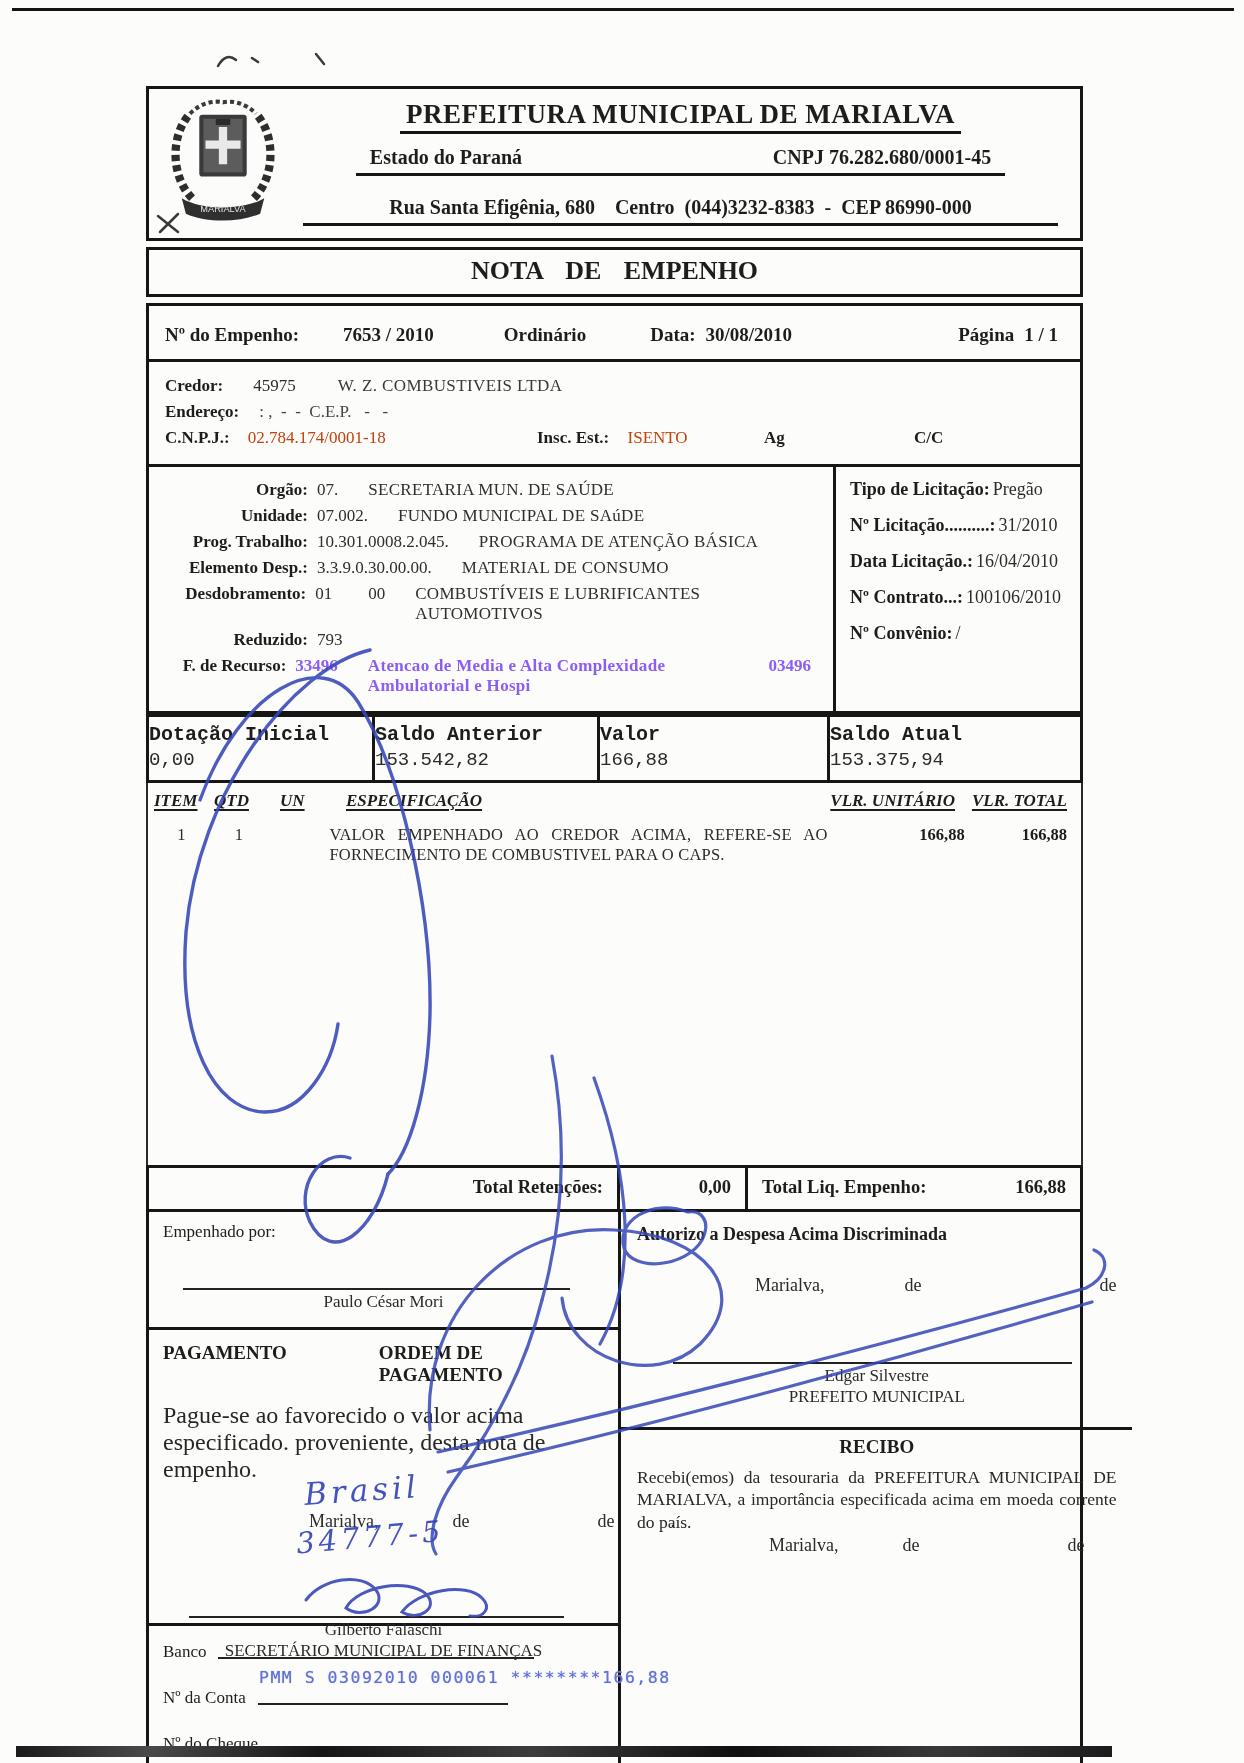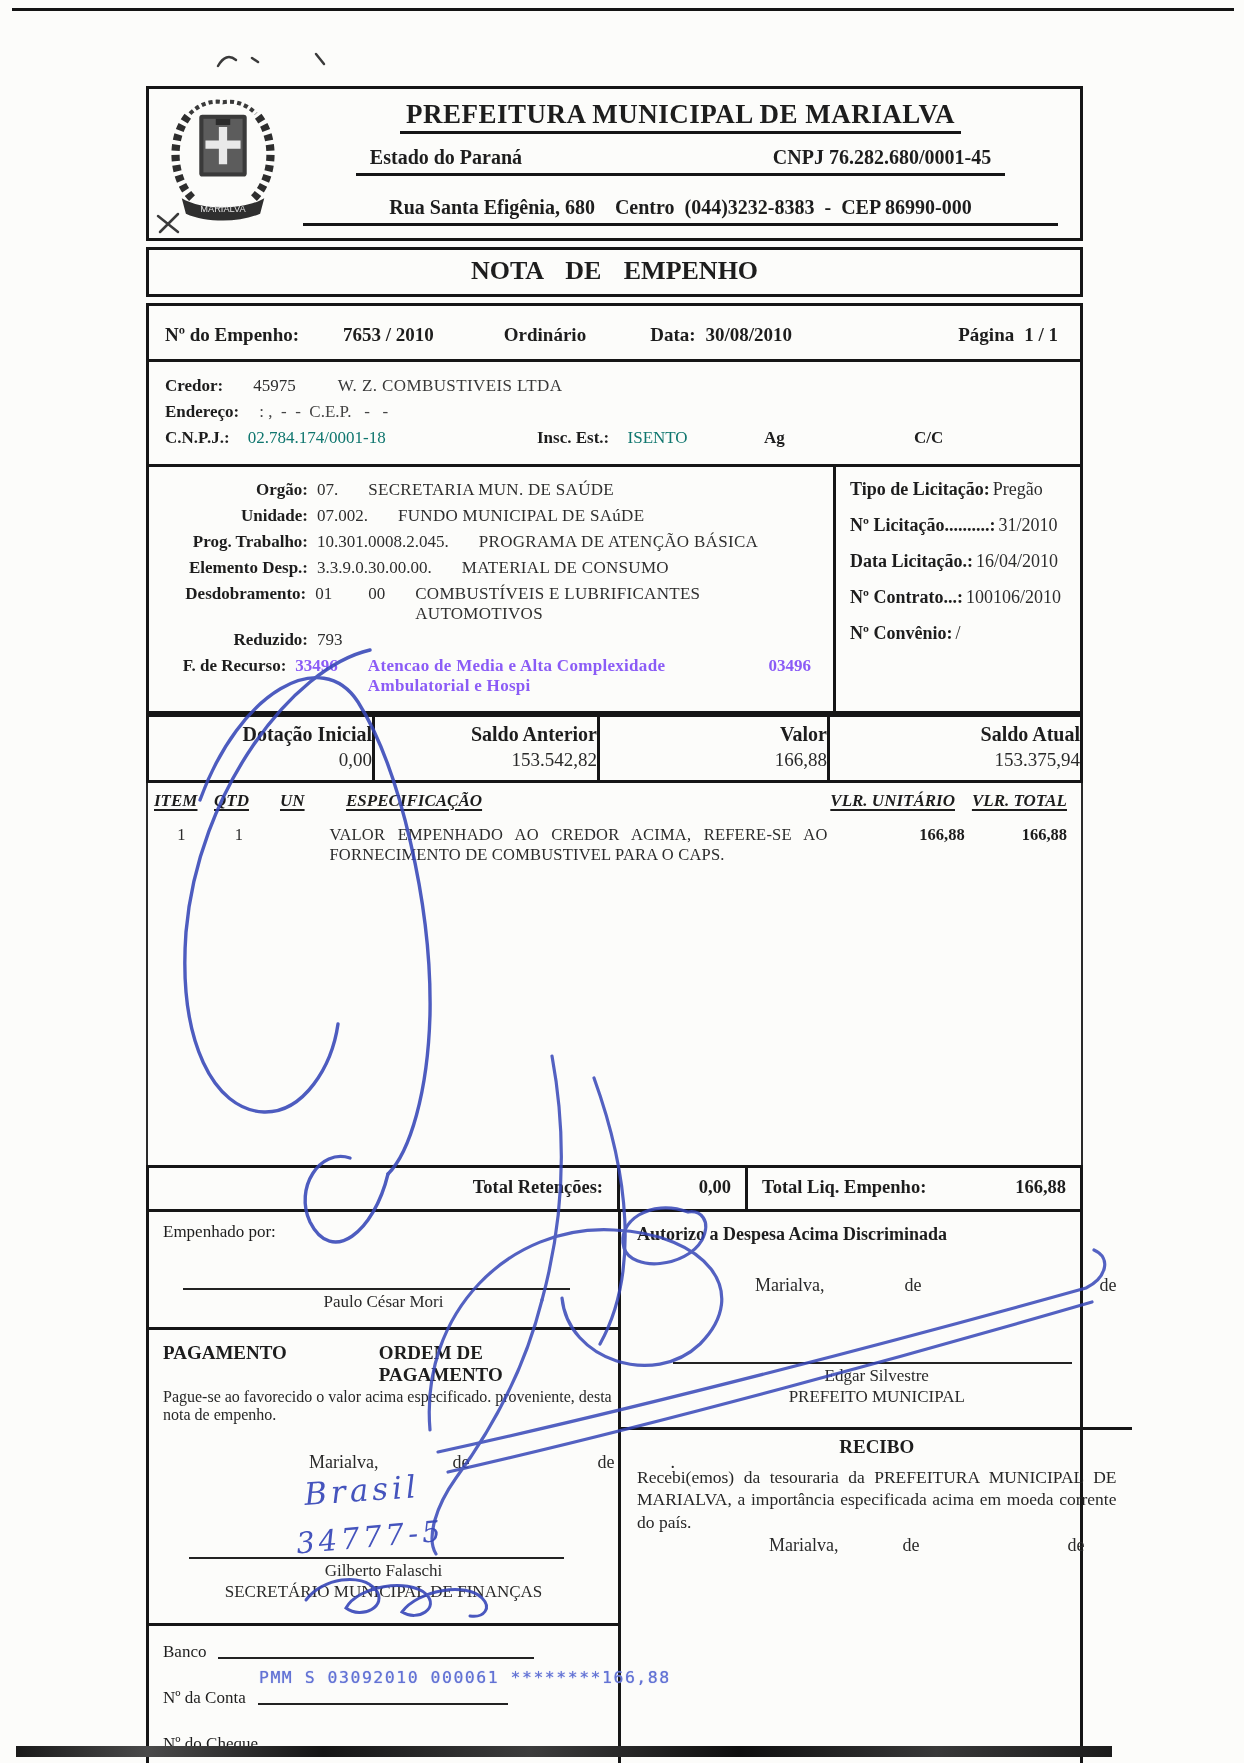--- a/index.html
+++ b/index.html
@@ -34,37 +34,37 @@
   .credorbox{border-top:none;border-bottom:none;padding:8px 16px 10px;font-size:17px;}
   .credorbox .row{margin:6px 0;display:flex;align-items:baseline;}
   .credorbox b{font-size:17px;}
   .cr-code{margin-left:30px;color:#2c2c2c;}
   .cr-name{margin-left:42px;color:#383838;letter-spacing:.4px;}
   .cr-end{margin-left:20px;color:#444;}
   .cnpjline .g1{width:372px;}
   .cnpjline .g2{flex:1;}
   .cnpjline .ag{width:150px;}
   .cnpjline .cc{width:150px;}
-  .cnpjline .v{margin-left:14px;font-weight:normal;color:#0f766e;}
+  .cnpjline .v{margin-left:14px;font-weight:normal;color:#c2410c;}
   
   .mainbox{display:flex;}
   .classif{width:684px;box-sizing:border-box;padding:7px 6px 9px 0;}
   .crow{display:flex;align-items:baseline;margin:6px 0;font-size:17px;}
   .crow .lbl{width:168px;text-align:right;font-weight:bold;padding-right:9px;box-sizing:border-box;}
   .crow .code{color:#2e2e2e;}
   .crow .code2{margin-left:36px;color:#2e2e2e;}
   .crow .desc{margin-left:30px;color:#2e2e2e;letter-spacing:.3px;}
   .crow.allbold .code,.crow.allbold .desc,.crow.allbold .extra{font-weight:bold;color:#8b5cf6;}
   .crow .extra{margin-left:auto;margin-right:16px;}
   .licit{flex:1;border-left:3px solid #161616;padding:12px 12px 8px 14px;box-sizing:border-box;}
   .lrow{margin:0 0 15px;font-size:18px;}
   .lrow b{font-weight:bold;}
   .lrow .val{margin-left:3px;color:#2c2c2c;}
   
-  .saldos{display:flex;text-align:right;border-top-width:3px;}
+  .saldos{display:flex;text-align:left;border-top-width:3px;font-family:Liberation Mono, monospace;}
   .scell{padding:6px 0 9px;box-sizing:border-box;}
   .scell+.scell{border-left:3px solid #161616;}
   .s1{width:223px;} .s2{width:225px;} .s3{width:230px;} .s4{flex:1;}
   .slabel{font-weight:bold;font-size:20px;}
   .sval{font-size:19px;margin-top:3px;color:#2a2a2a;}
   
   .itens{border-left:2px solid #2a2a2a;border-right:2px solid #2a2a2a;min-height:382px;
          box-sizing:border-box;padding:8px 14px 0 6px;}
   .ithead{display:flex;font-weight:bold;font-style:italic;font-size:17px;}
   .ithead span{text-decoration:underline;text-decoration-thickness:2px;text-underline-offset:3px;}
@@ -88,21 +88,21 @@
   .bottom{display:flex;border-top:none;}
   .bleft{width:472px;border-right:3px solid #161616;box-sizing:border-box;}
   .bright{flex:1;}
   .sec1{height:118px;padding:10px 14px 0;box-sizing:border-box;border-bottom:3px solid #161616;font-size:17px;}
   .sigline{border-top:2px solid #222;}
   .sl1{margin:46px 34px 0 20px;}
   .signame{text-align:center;font-size:17px;margin-top:2px;color:#2a2a2a;}
   .sec2{height:296px;padding:12px 14px 0;box-sizing:border-box;border-bottom:3px solid #161616;}
   .pagrow{display:flex;font-weight:bold;font-size:19px;}
   .pagrow .ordem{margin-left:92px;}
-  .pagtext{font-size:16px;margin-top:2px;width:452px;color:#272727;}
+  .pagtext{font-size:24px;margin-top:16px;width:452px;color:#272727;}
   .cityrow{font-size:18px;color:#2a2a2a;display:flex;}
   .cr-pag{margin-top:28px;}
   .cr-pag .c{margin-left:146px;} .cr-pag .d1{margin-left:74px;} .cr-pag .d2{margin-left:128px;} .cr-pag .dt{margin-left:56px;}
   .sl2{margin:84px 40px 0 26px;}
   .sigcargo{text-align:center;font-size:17px;margin-top:1px;color:#2a2a2a;}
   .sec3{padding:16px 14px 0;box-sizing:border-box;font-size:17px;}
   .bankrow{display:flex;align-items:flex-end;margin-bottom:26px;justify-content:space-between;}
   .bankrow .fill{flex:1;border-bottom:2px solid #222;margin:0 70px 3px 12px;height:14px;}
   .bankrow.r2 .fill{margin-right:96px;}
   .bankrow.r3 .fill{margin-right:112px;}

